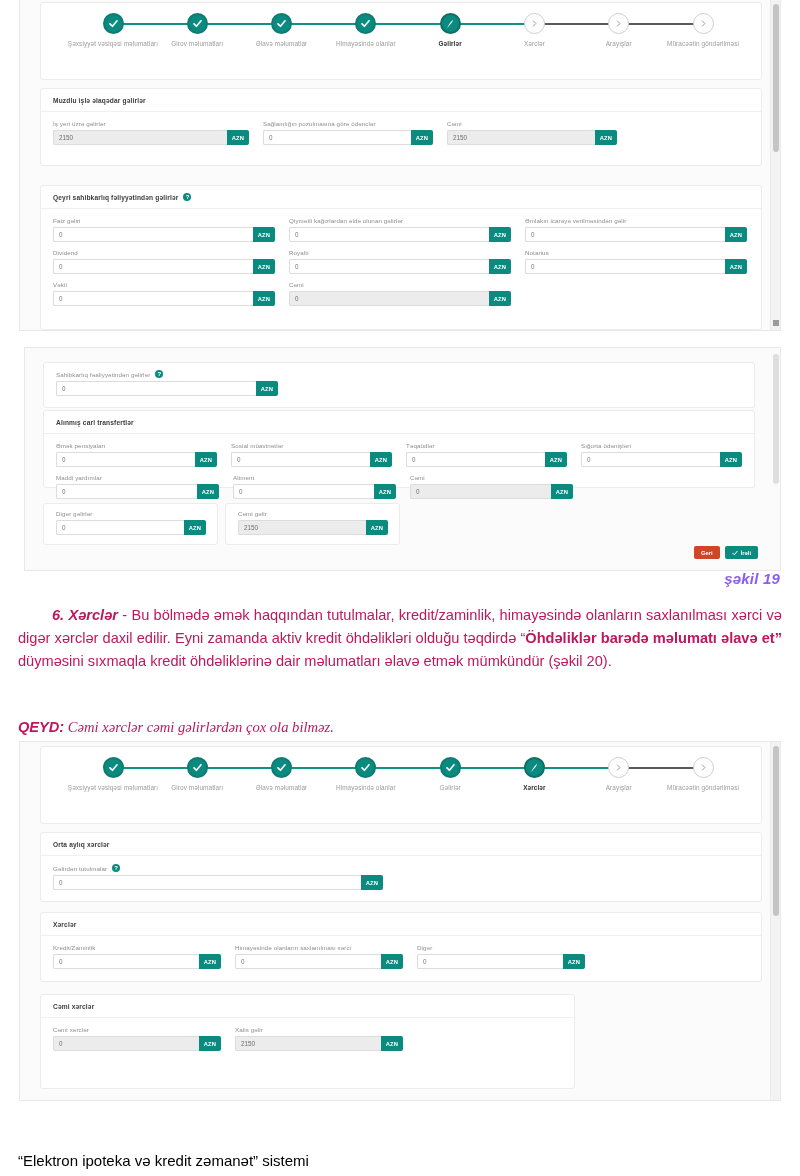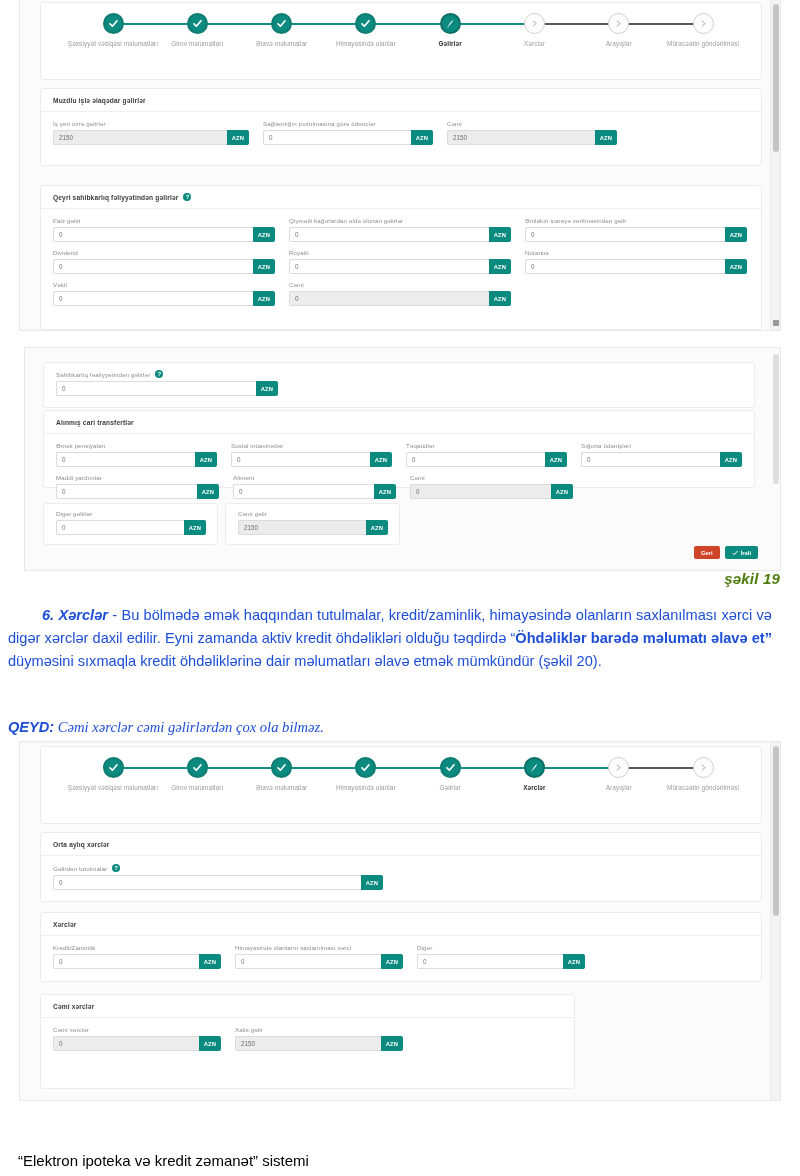--- a/index.html
+++ b/index.html
@@ -4,25 +4,25 @@
 <style>
   html,body{margin:0;padding:0;}
   body{
     width:800px;height:1176px;background:#ffffff;
     font-family:"Liberation Sans", sans-serif;
     color:#000;overflow:hidden;position:relative;
   }
   
   .doc-figcap{
     position:absolute;right:20px;font-style:italic;font-weight:bold;
-    font-size:15px;color:#4d7c0f;letter-spacing:.2px;
+    font-size:15px;color:#8b5cf6;letter-spacing:.2px;
   }
   .doc-para{
-    position:absolute;left:8px;width:764px;
-    font-size:14.6px;line-height:23px;text-align:justify;color:#1d4ed8;
+    position:absolute;left:18px;width:764px;
+    font-size:14.6px;line-height:23px;text-align:justify;color:#be185d;
   }
   .doc-para .indent{display:inline-block;width:34px;}
   .doc-para b{font-weight:bold;}
   .doc-para i{font-style:italic;font-family:Liberation Serif, serif;}
   .bi{font-weight:bold;font-style:italic;}
   .doc-footer{
     position:absolute;left:18px;font-size:15px;color:#000;
   }
   
   .shot{

